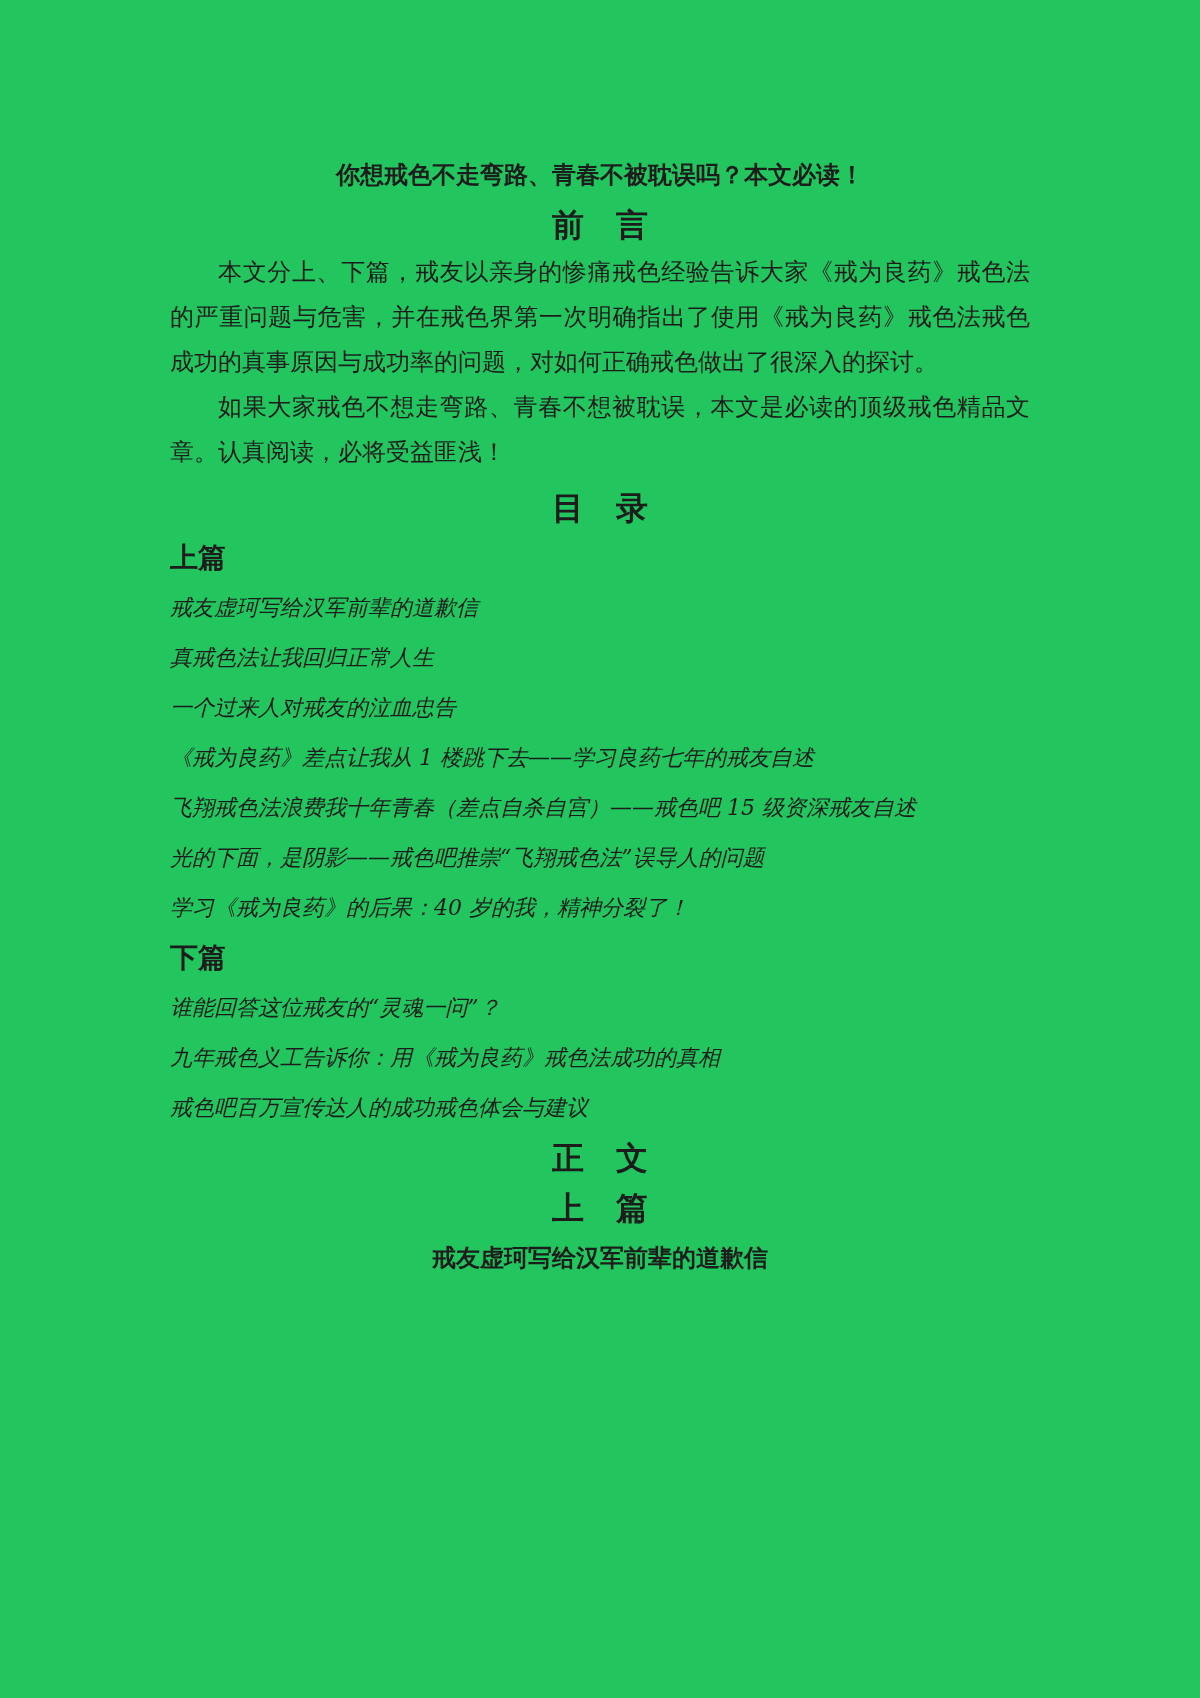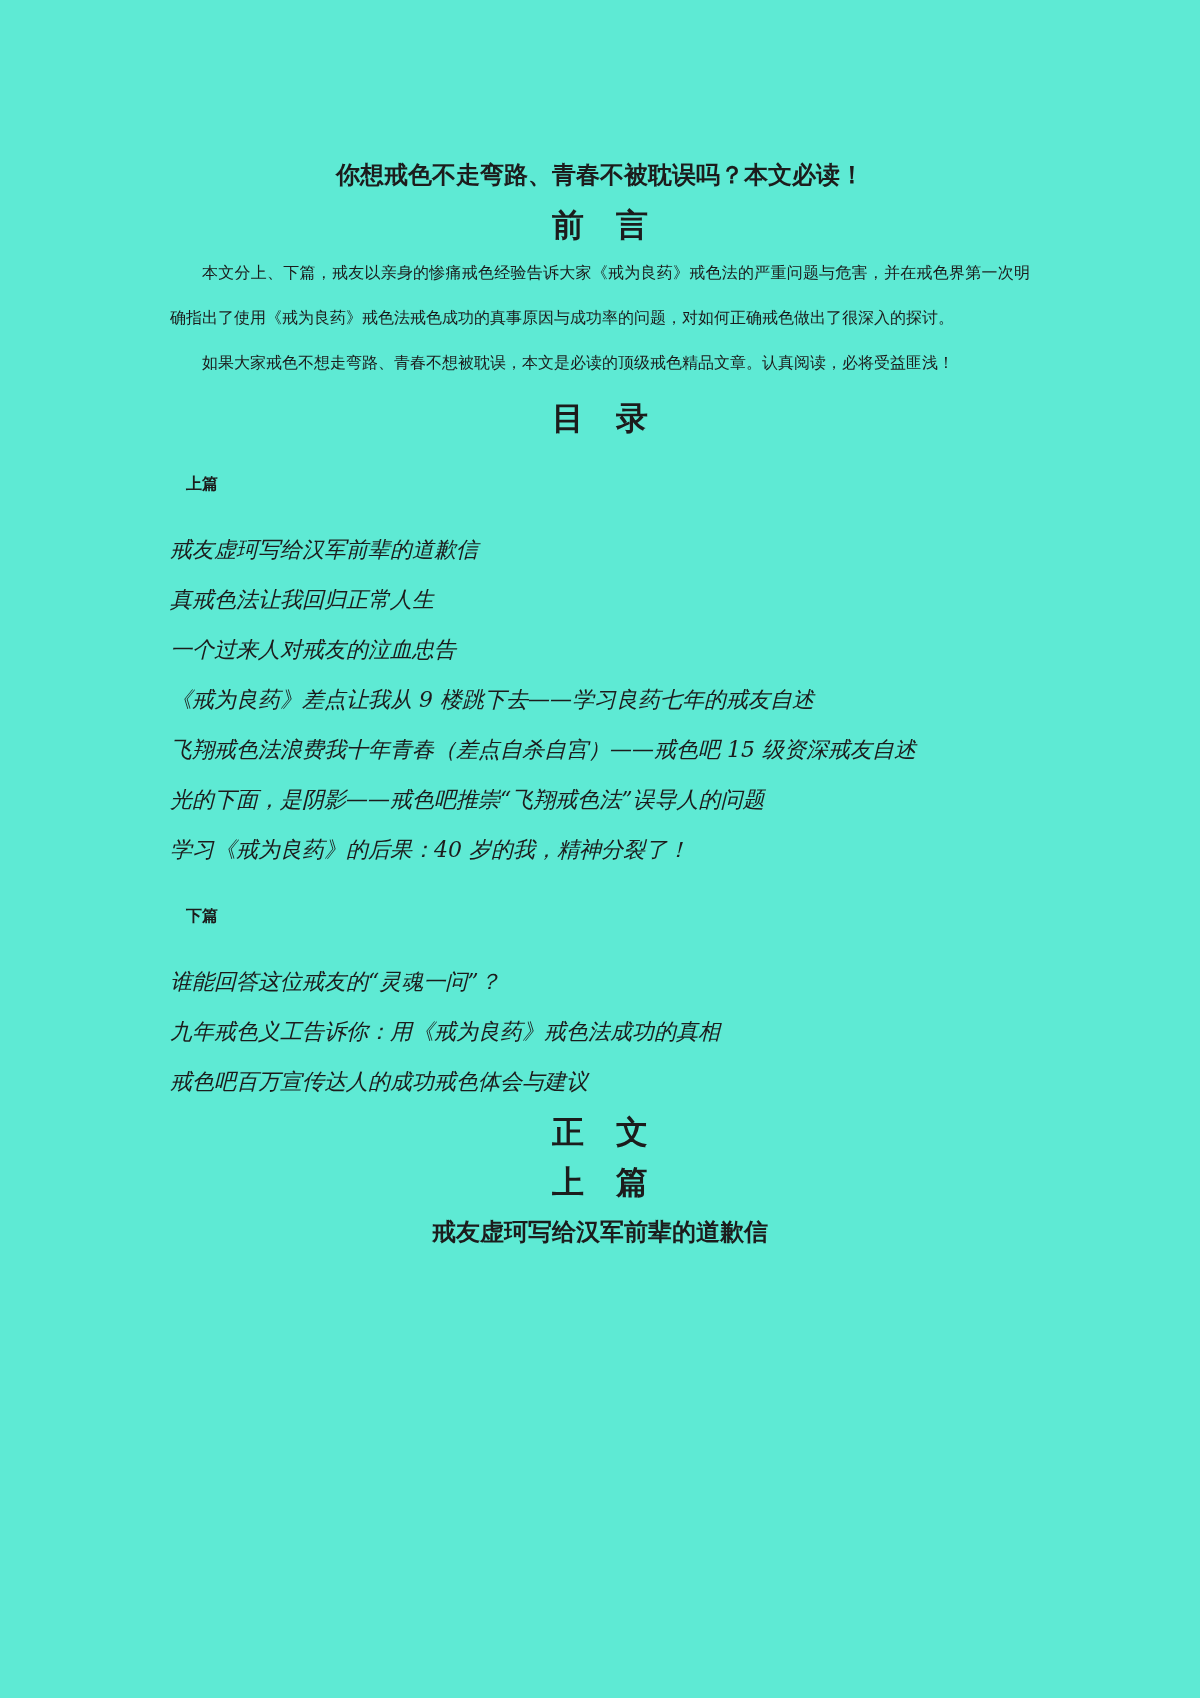--- a/index.html
+++ b/index.html
@@ -4,21 +4,21 @@
 <style>
   html, body {
     margin: 0;
     padding: 0;
     background: #ffffff;
   }
   .page {
     position: relative;
     width: 1200px;
     height: 1698px;
-    background: #5eead4;
+    background: #22c55e;
     box-sizing: border-box;
     padding: 150px 170px 0 170px;
     color: #1c1c1c;
     font-family: "DejaVu Serif", serif;
     overflow: hidden;
   }
   .doc-title {
     font-size: 24px;
     font-weight: bold;
     text-align: center;
@@ -31,33 +31,33 @@
     font-weight: bold;
     text-align: center;
     line-height: 50px;
     margin: 0;
     font-family: "DejaVu Serif", serif;
   }
   .toc-heading-extra {
     margin-top: 8px;
   }
   .body-para {
-    font-size: 16px;
+    font-size: 24px;
     line-height: 45px;
     margin: 0;
     text-indent: 2em;
     text-align: justify;
     font-family: "DejaVu Serif", serif;
   }
   .part-label {
-    font-size: 16px;
+    font-size: 28px;
     font-weight: bold;
     line-height: 50px;
     text-align: left;
-    margin: 16px;
+    margin: 0;
     font-family: "DejaVu Sans", sans-serif;
   }
   .toc-item {
     font-size: 22px;
     line-height: 50px;
     text-align: left;
     margin: 0;
     font-style: italic;
     font-family: "DejaVu Serif", serif;
   }
@@ -82,21 +82,21 @@
   <p class="body-para">本文分上、下篇，戒友以亲身的惨痛戒色经验告诉大家《戒为良药》戒色法的严重问题与危害，并在戒色界第一次明确指出了使用《戒为良药》戒色法戒色成功的真事原因与成功率的问题，对如何正确戒色做出了很深入的探讨。</p>
   <p class="body-para">如果大家戒色不想走弯路、青春不想被耽误，本文是必读的顶级戒色精品文章。认真阅读，必将受益匪浅！</p>
 
   <h2 class="center-heading toc-heading-extra">目　录</h2>
 
   <div class="part-label">上篇</div>
 
   <div class="toc-item">戒友虚珂写给汉军前辈的道歉信</div>
   <div class="toc-item">真戒色法让我回归正常人生</div>
   <div class="toc-item">一个过来人对戒友的泣血忠告</div>
-  <div class="toc-item">《戒为良药》差点让我从 9 楼跳下去——学习良药七年的戒友自述</div>
+  <div class="toc-item">《戒为良药》差点让我从 1 楼跳下去——学习良药七年的戒友自述</div>
   <div class="toc-item">飞翔戒色法浪费我十年青春（差点自杀自宫）——戒色吧 15 级资深戒友自述</div>
   <div class="toc-item">光的下面，是阴影——戒色吧推崇“飞翔戒色法”误导人的问题</div>
   <div class="toc-item">学习《戒为良药》的后果：40 岁的我，精神分裂了！</div>
 
   <div class="part-label">下篇</div>
 
   <div class="toc-item">谁能回答这位戒友的“灵魂一问”？</div>
   <div class="toc-item">九年戒色义工告诉你：用《戒为良药》戒色法成功的真相</div>
   <div class="toc-item">戒色吧百万宣传达人的成功戒色体会与建议</div>
 

